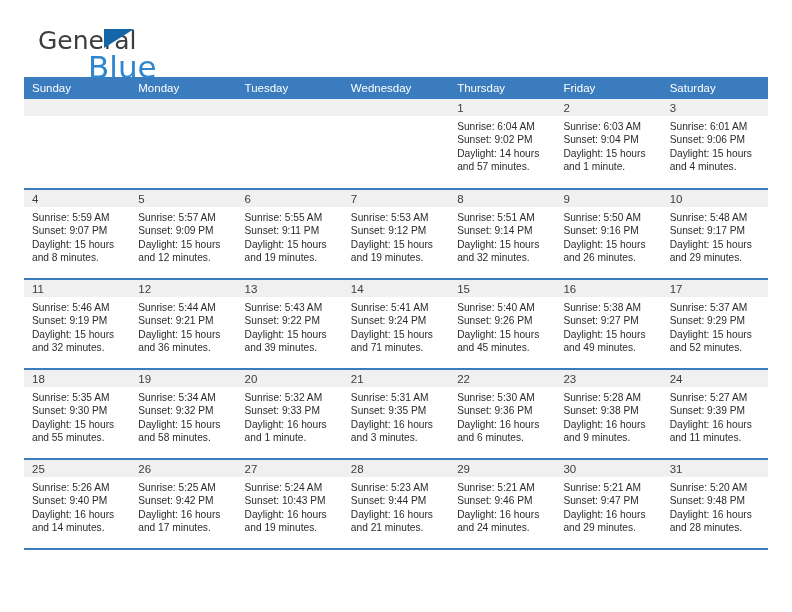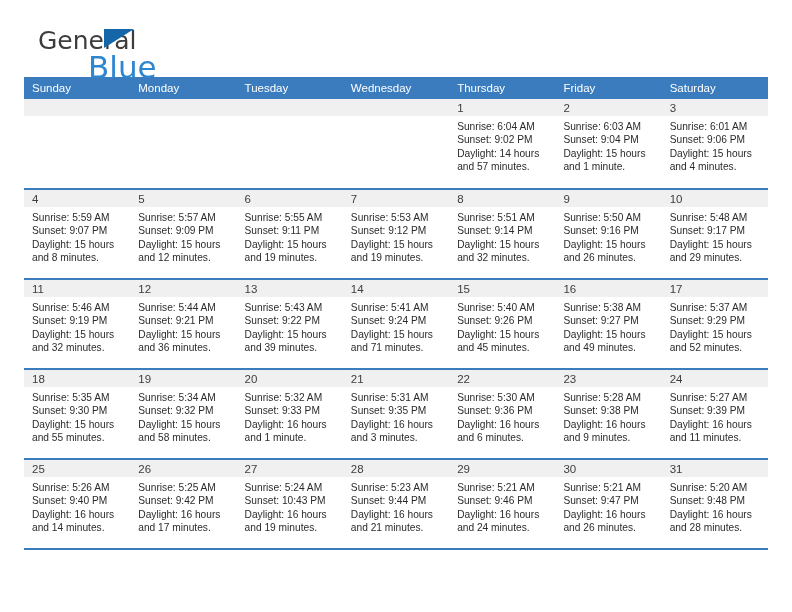--- a/index.html
+++ b/index.html
@@ -483,21 +483,21 @@
                 <div class="daylight">Daylight: 16 hours and 24 minutes.</div>
               </div>
             </div>
           </td>
           <td>
             <div class="cell">
               <div class="daynum-band">30</div>
               <div class="cell-body">
                 <div>Sunrise: 5:21 AM</div>
                 <div>Sunset: 9:47 PM</div>
-                <div class="daylight">Daylight: 16 hours and 26 minutes.</div>
+                <div class="daylight">Daylight: 16 hours and 29 minutes.</div>
               </div>
             </div>
           </td>
           <td>
             <div class="cell">
               <div class="daynum-band">31</div>
               <div class="cell-body">
                 <div>Sunrise: 5:20 AM</div>
                 <div>Sunset: 9:48 PM</div>
                 <div class="daylight">Daylight: 16 hours and 28 minutes.</div>

